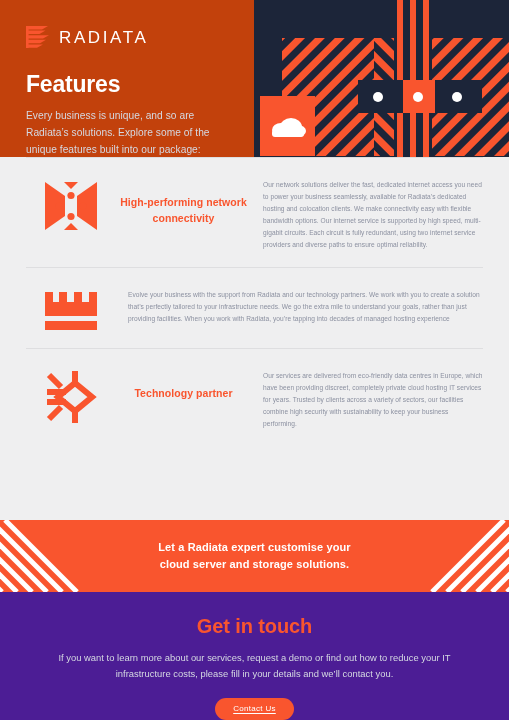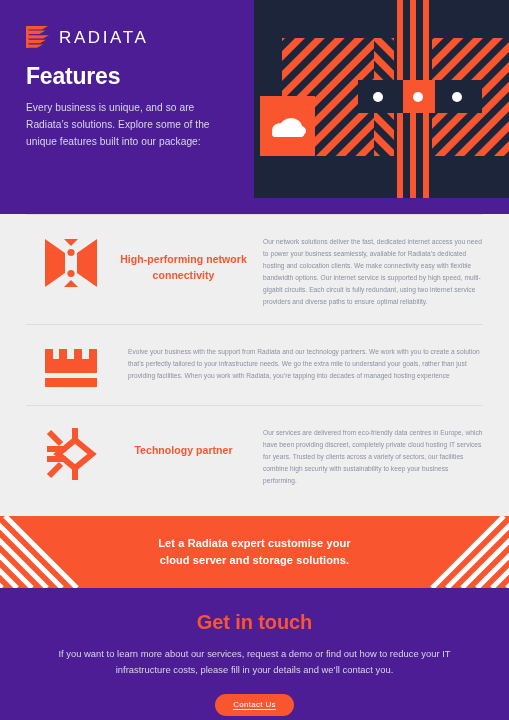--- a/index.html
+++ b/index.html
@@ -16,22 +16,22 @@
     position: relative;
     width: 509px;
     height: 720px;
     background: #1c2539;
   }
 
   
   .hero {
     position: relative;
     width: 509px;
-    height: 214px;
-    background: #4c1d95;
+    height: 157px;
+    background: #c2410c;
     overflow: hidden;
   }
 
   .hero-left {
     position: absolute;
     left: 26px;
     top: 26px;
     width: 230px;
     z-index: 5;
   }
@@ -50,21 +50,21 @@
 
   .logo-text {
     color: #ffffff;
     font-size: 17px;
     letter-spacing: 2.6px;
     font-weight: 400;
     line-height: 1;
   }
 
   .hero-title {
-    margin-top: 16px;
+    margin-top: 24px;
     color: #ffffff;
     font-size: 23px;
     font-weight: bold;
     letter-spacing: -0.2px;
     line-height: 1.1;
   }
 
   .hero-sub {
     margin-top: 11px;
     color: #d5d9e2;
@@ -79,21 +79,21 @@
     right: 0;
     top: 0;
     width: 255px;
     height: 198px;
   }
 
   
   .features {
     position: relative;
     width: 509px;
-    height: 302px;
+    height: 363px;
     background: #efeff0;
     padding: 0 26px;
   }
 
   .feature {
     display: flex;
     align-items: flex-start;
     position: relative;
     padding: 18px 0 16px 0;
   }

